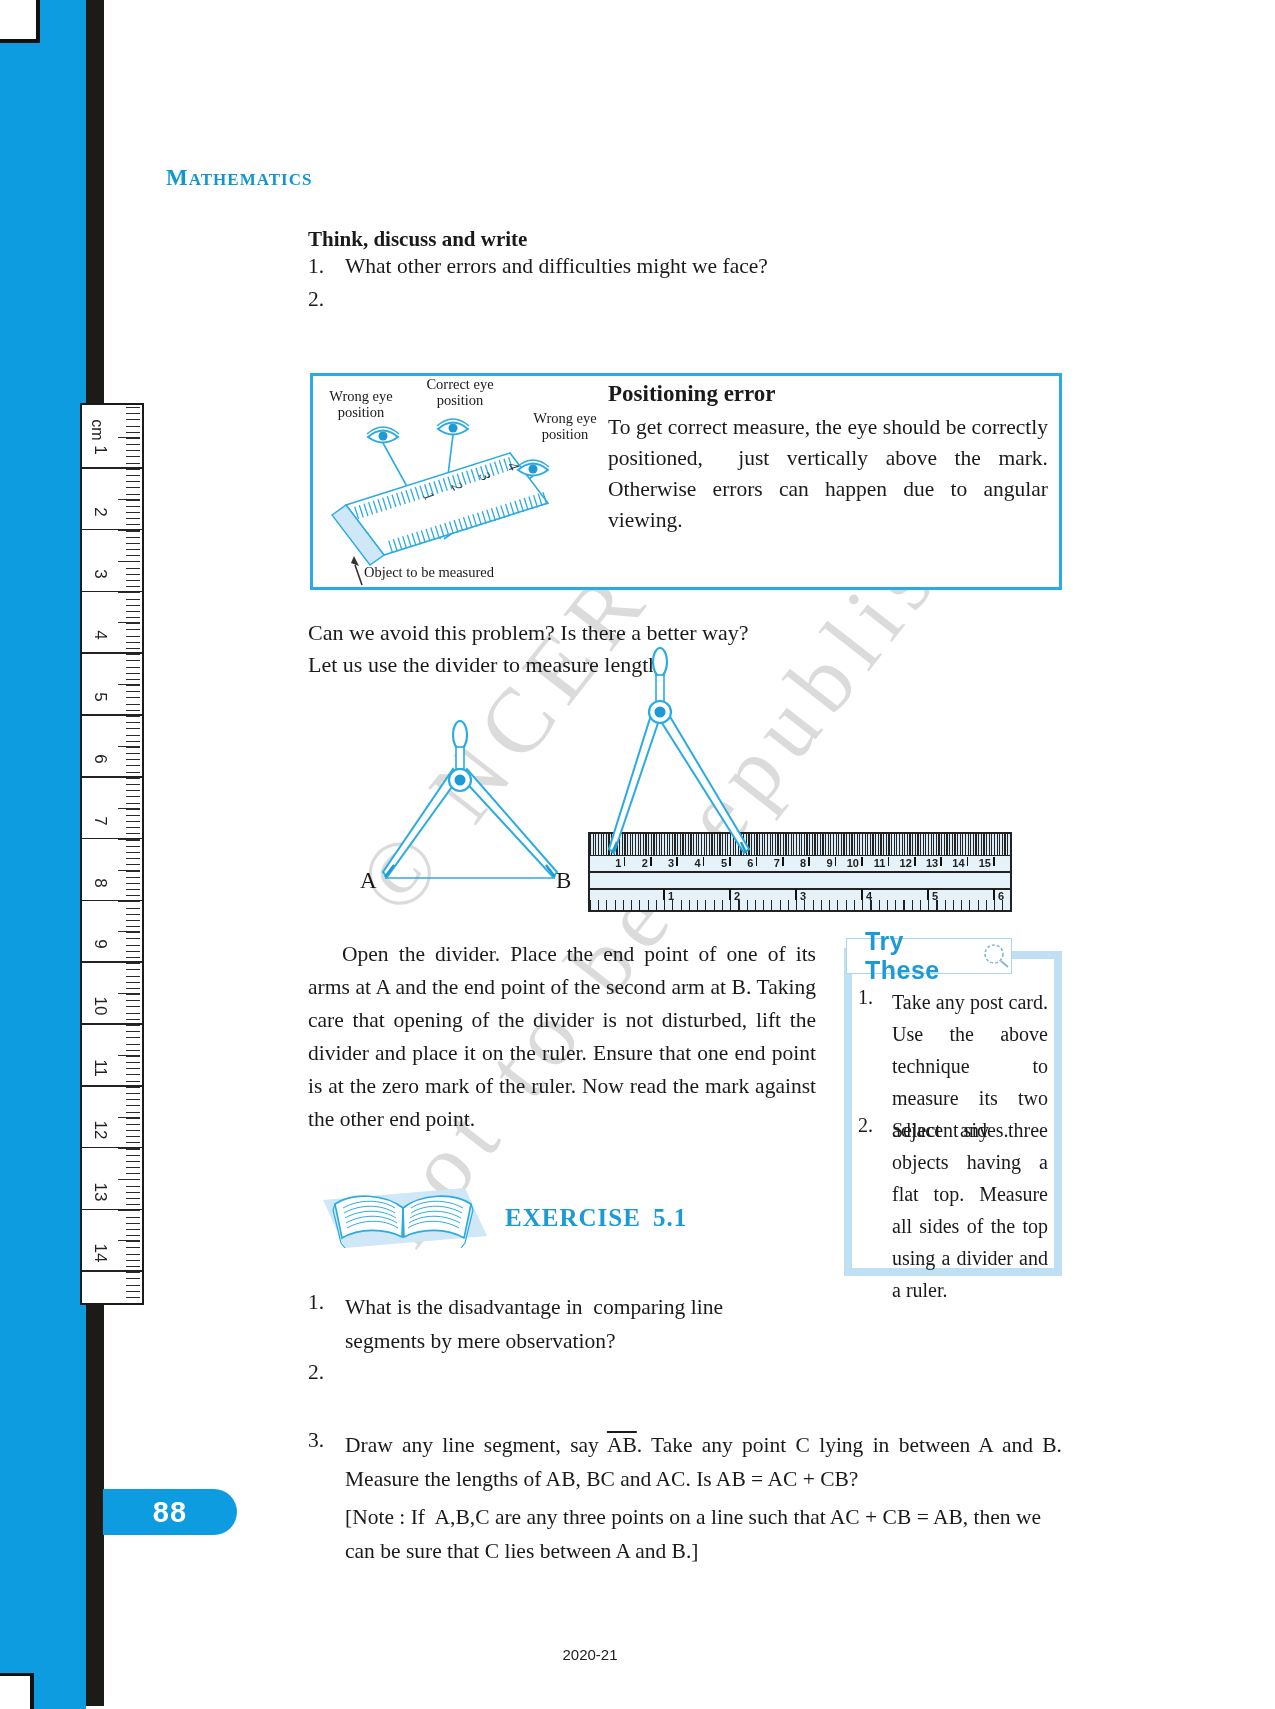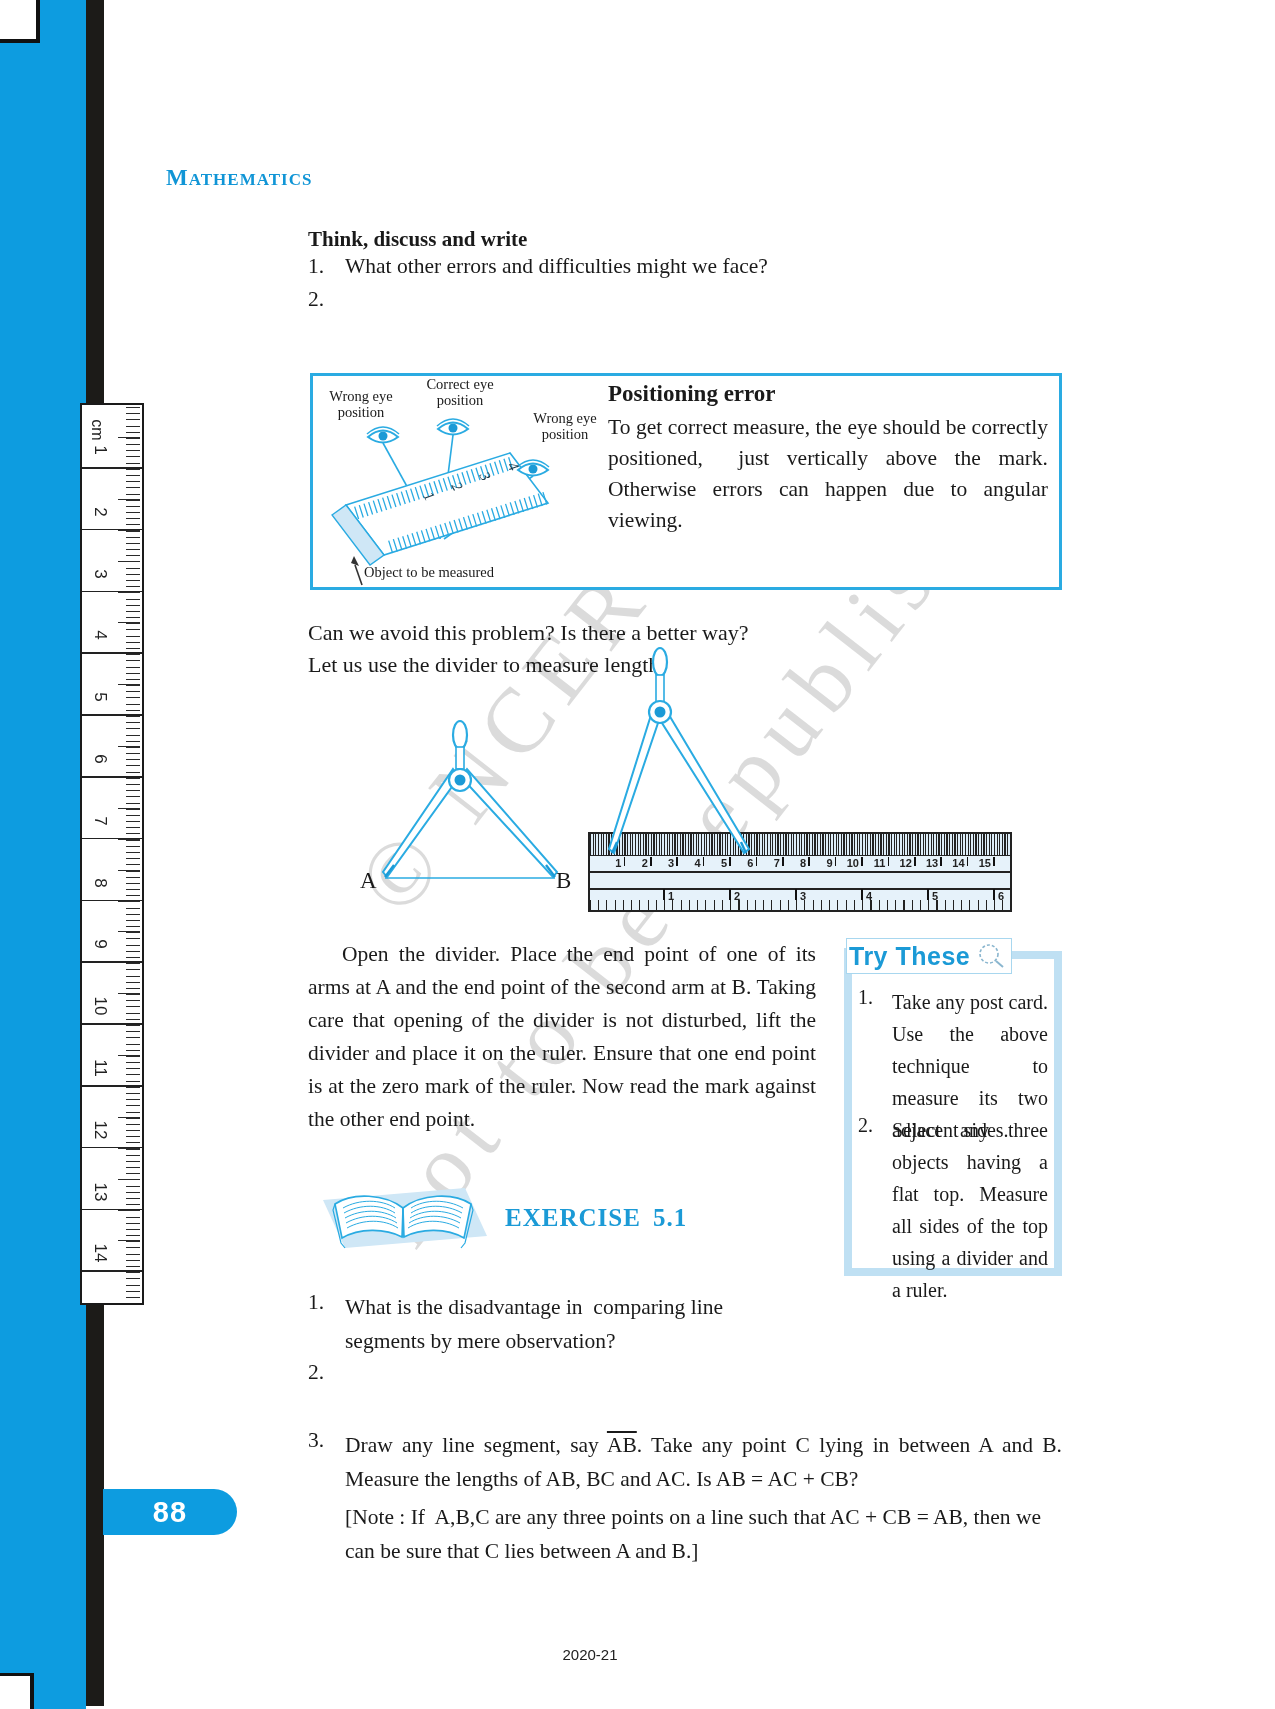--- a/index.html
+++ b/index.html
@@ -57,21 +57,21 @@
   #h-ruler .band-bottom{position:absolute;left:0;top:66px;width:100%;height:10px;
       background:repeating-linear-gradient(90deg,#222 0 1px,transparent 1px 8.25px);}
   .hr-cm-tick{position:absolute;top:23px;width:1.6px;height:9px;background:#111;}
   .hr-cm-num{position:absolute;top:23px;width:22px;text-align:right;
              font:bold 11px "Liberation Sans",sans-serif;color:#222;}
   .hr-in-tick{position:absolute;top:55px;width:1.6px;height:11px;background:#111;}
   .hr-in-num{position:absolute;top:56px;font:bold 11px "Liberation Sans",sans-serif;color:#222;}
   
   .try-bar{background:#bfe0f3;z-index:2;}
   #try-titlebox{left:846px;top:938px;width:166px;height:36px;background:#fff;
-      border:1.5px solid #a8d7ef;z-index:3;display:flex;align-items:center;padding-left:2px;
+      border:1.5px solid #a8d7ef;z-index:3;display:flex;align-items:center;padding-left:18px;
       box-sizing:border-box;}
   #try-title{font:bold 25px "Liberation Sans",sans-serif;color:#1b9ad6;letter-spacing:0.5px;}
   .try-item-num{font-size:20px;z-index:3;}
   .try-item-txt{font-size:20px;line-height:32px;text-align:justify;z-index:3;}
   
   #ex-title{left:505px;top:1204px;font-size:25px;font-weight:bold;color:#1b9ad6;
             letter-spacing:1px;word-spacing:5px;z-index:3;}
   .q-num{font-size:21.5px;z-index:2;}
   .q-txt{font-size:21.5px;line-height:34px;z-index:2;}
   .overline-ab{text-decoration:overline;}

